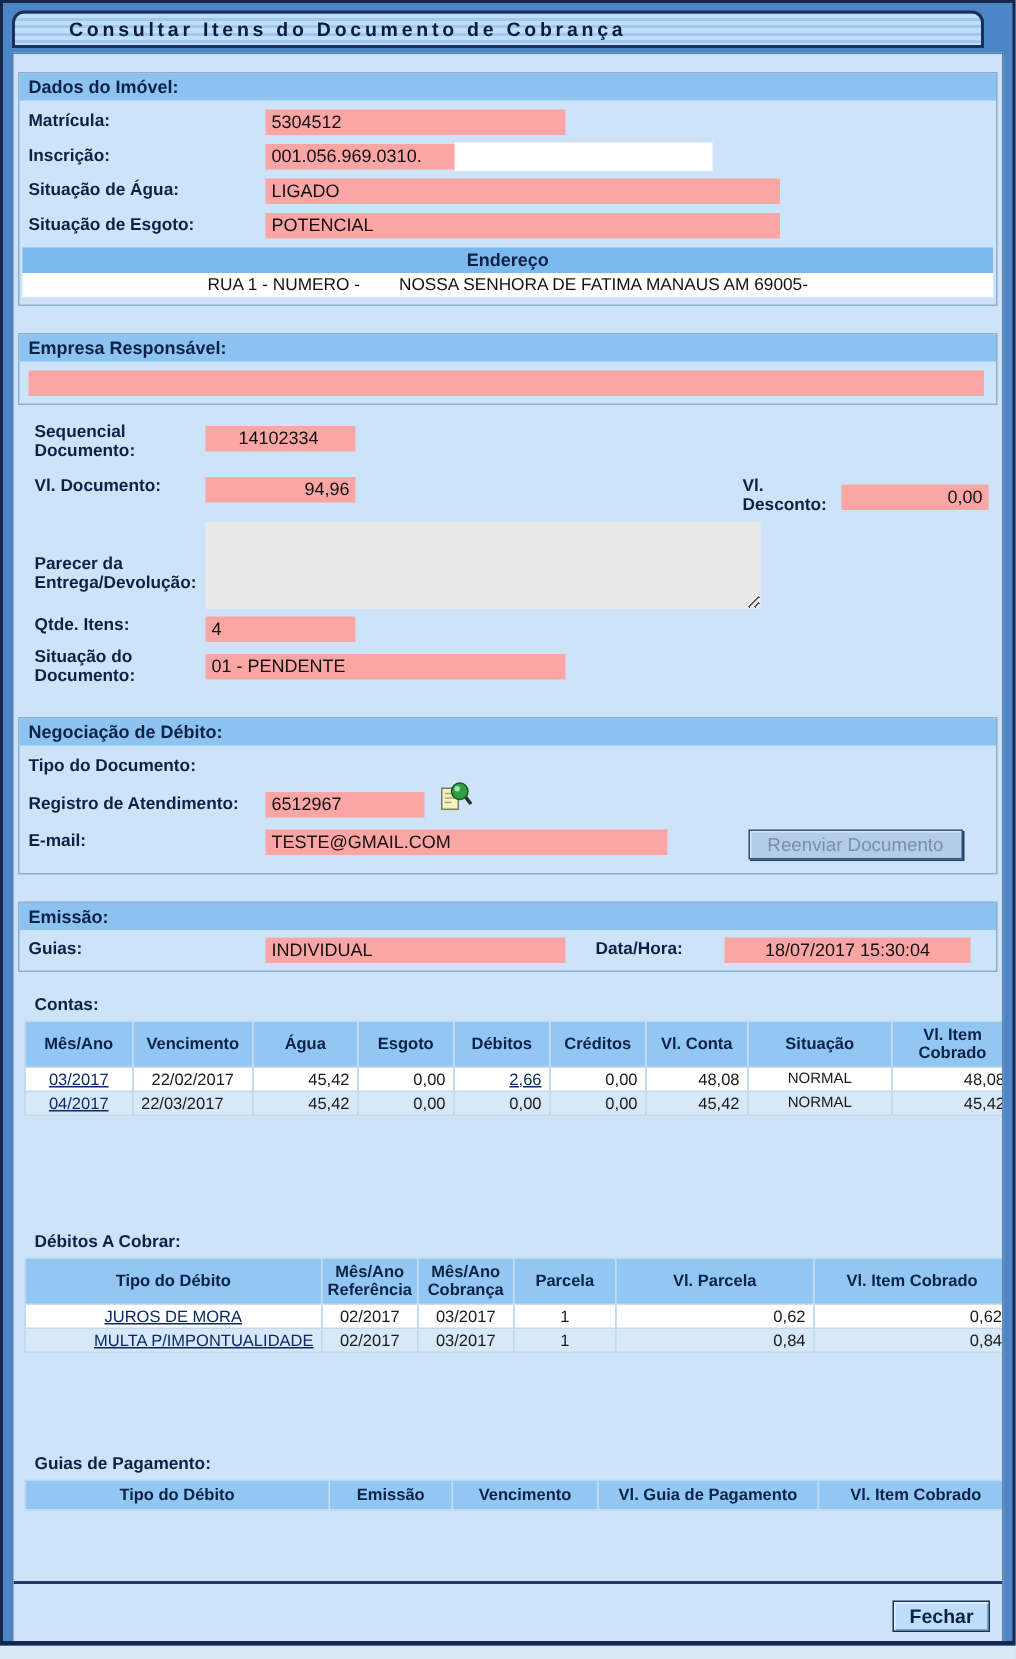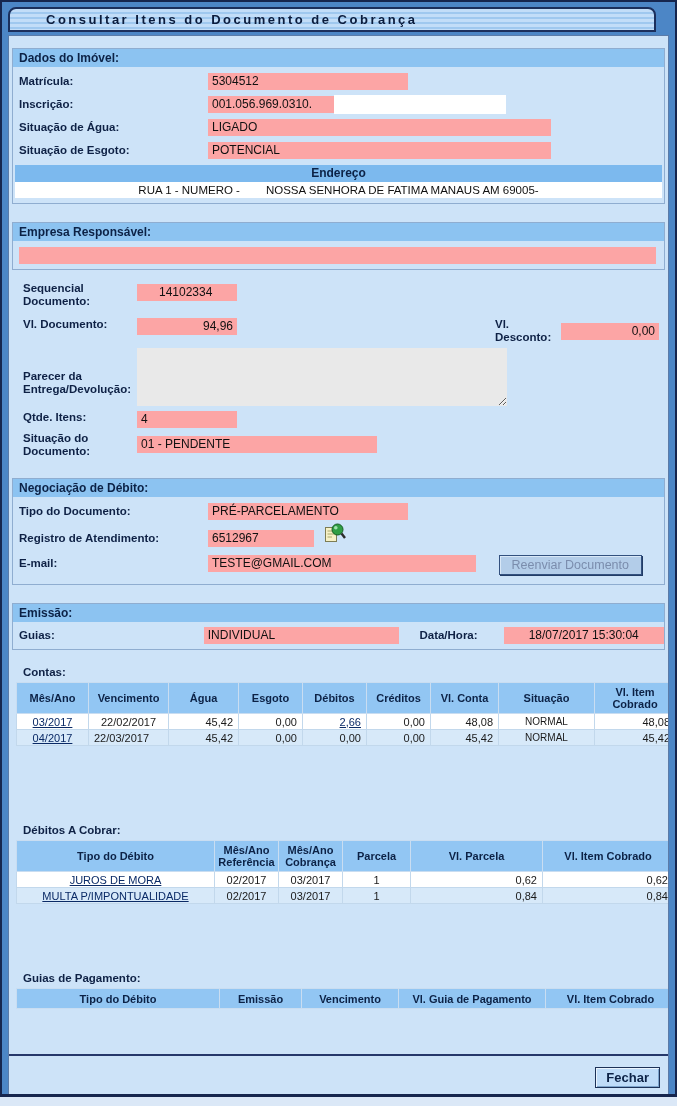--- a/index.html
+++ b/index.html
@@ -25,21 +25,21 @@
   .title-text { font-size:13px; font-weight:bold; letter-spacing:2.5px; color:#0b1c3d; white-space:nowrap; }
   .content {
     flex:1; margin:3px 2px 0 2px; background:#cde3f8;
     border:1px solid #5b7ba8; border-bottom:none;
     position:relative; overflow:hidden;
   }
   .panel { margin:0 3px; border:1px solid #8fadd0; }
   .panel-header { height:18px; line-height:18px; background:#8cc3f1; color:#0c2246; font-weight:bold; font-size:12px; padding-left:6px; }
   .panel-body { padding-bottom:5px; }
   .prow { display:flex; align-items:flex-start; margin:6px 0 0 6px; }
-  .plabel { width:189px; font-weight:bold; font-size:11.5px; color:#0e2145; line-height:13px; padding-top:2px; }
+  .plabel { width:158px; font-weight:bold; font-size:11.5px; color:#0e2145; line-height:13px; padding-top:2px; }
   .field { background:#fca5a5; height:17px; line-height:17px; font-size:12px; color:#111; padding:0 4px; white-space:nowrap; overflow:hidden; }
   .field.ovis { overflow:visible; position:relative; }
   .redact { position:absolute; left:126px; top:-1px; width:172px; height:19px; background:#ffffff; }
   .w98{width:98px} .w100{width:100px} .w106{width:106px} .w164{width:164px} .w200{width:200px}
   .w204{width:204px} .w240{width:240px} .w268{width:268px} .w343{width:343px}
   .right{text-align:right} .center{text-align:center}
   .wfull{ flex:1; margin-right:8px; }
   .endereco-bar { margin:6px 2px 0 2px; height:17px; line-height:17px; background:#7cb9ee; color:#0c2246; font-weight:bold; font-size:12px; text-align:center; }
   .endereco-row { margin:0 2px; background:#fff; height:16px; line-height:16px; font-size:11.5px; text-align:center; color:#111; white-space:nowrap; }
   .addr-gap { display:inline-block; width:26px; }
@@ -151,21 +151,20 @@
         <span class="llabel">Situação do Documento:</span>
         <span class="field w240" style="margin-top:4px;">01 - PENDENTE</span>
       </div>
     </div>
 
     <div class="panel" style="margin-top:20px;">
       <div class="panel-header">Negociação de Débito:</div>
       <div class="panel-body" style="padding-bottom:9px;">
         <div class="prow">
           <span class="plabel">Tipo do Documento:</span>
-          <span class="field w200">PRÉ-PARCELAMENTO</span>
         </div>
         <div class="prow">
           <span class="plabel" style="padding-top:6px;">Registro de Atendimento:</span>
           <span class="field w106" style="margin-top:4px;">6512967</span>
           <button class="lookup-btn" title="">
             <svg width="22" height="24" viewBox="0 0 22 24">
               <rect x="1.5" y="5.5" width="11" height="14" fill="#f6f1c6" stroke="#7d7d55" stroke-width="1"></rect>
               <line x1="3.5" y1="9" x2="10" y2="9" stroke="#a8a86e" stroke-width="1"></line>
               <line x1="3.5" y1="12" x2="10" y2="12" stroke="#a8a86e" stroke-width="1"></line>
               <line x1="3.5" y1="15" x2="8" y2="15" stroke="#a8a86e" stroke-width="1"></line>
@@ -273,21 +272,21 @@
           <tbody>
             <tr>
               <td style="text-align: center;"><a href="#" class="cell-link">JUROS DE MORA</a></td>
               <td style="text-align: center;">02/2017</td>
               <td style="text-align: center;">03/2017</td>
               <td style="text-align: center;">1</td>
               <td style="text-align: right;">0,62</td>
               <td style="text-align: right;">0,62</td>
             </tr>
             <tr class="alt">
-              <td style="text-align: center;"><a href="#" class="cell-link">MULTA P/IMPONTUALIDADE</a></td>
+              <td style="text-align: right;"><a href="#" class="cell-link">MULTA P/IMPONTUALIDADE</a></td>
               <td style="text-align: center;">02/2017</td>
               <td style="text-align: center;">03/2017</td>
               <td style="text-align: center;">1</td>
               <td style="text-align: right;">0,84</td>
               <td style="text-align: right;">0,84</td>
             </tr>
           </tbody>
         </table>
     </div>
 

